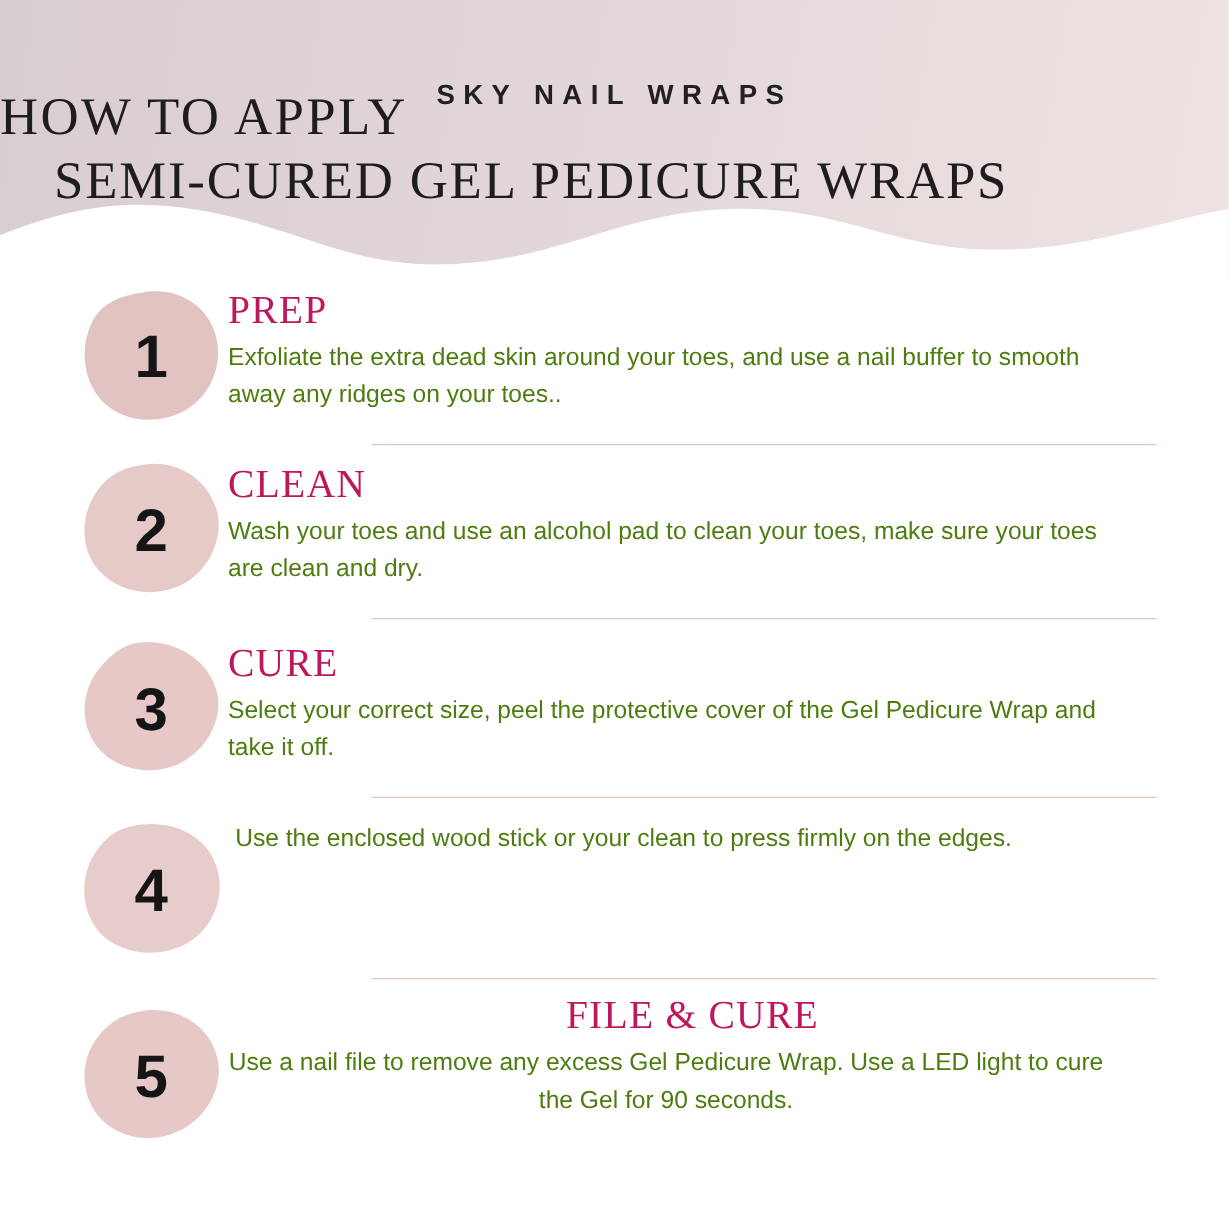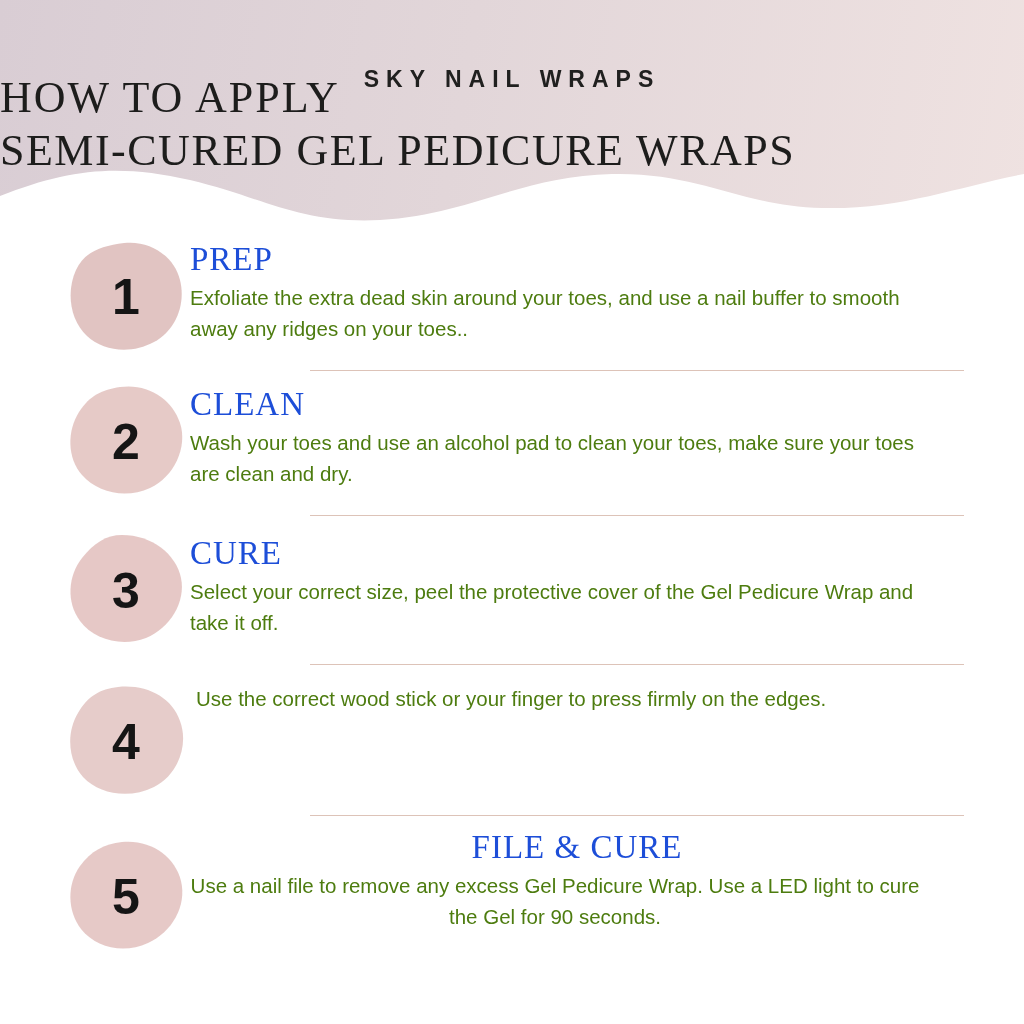--- a/index.html
+++ b/index.html
@@ -61,20 +61,21 @@
     font-size: 44px;
     letter-spacing: 2px;
     line-height: 52px;
     font-weight: 400;
   }
   .title-line2 {
     font-size: 44px;
     letter-spacing: 1.5px;
     line-height: 54px;
     font-weight: 400;
+    margin-left: 45px;
   }
 
   
   .steps {
     position: absolute;
     top: 232px;
     left: 0;
     width: 1024px;
   }
   .step {
@@ -109,21 +110,21 @@
   }
 
   .step-text {
     padding-top: 6px;
     flex: 1;
   }
   .step-title {
     font-family: "Liberation Serif", serif;
     font-size: 33px;
     letter-spacing: 1px;
-    color: #1d4ed8;
+    color: #be185d;
     line-height: 38px;
     margin-bottom: 4px;
   }
   .step-body {
     font-family: Liberation Sans, sans-serif;
     font-size: 20.5px;
     line-height: 31px;
     color: #4d7c0f;
     max-width: 730px;
   }
@@ -204,21 +205,21 @@
   <div class="divider"></div>
 
   <div class="step step-4">
     <div class="blob-wrap">
       <svg width="128" height="118" viewBox="0 0 128 118">
         <path d="M56,4 C84,1 110,14 118,38 C127,62 116,92 92,104 C68,116 38,112 21,94 C6,77 4,50 16,30 C26,13 38,6 56,4 Z" fill="#dcb6b3" opacity="0.70"></path>
       </svg>
       <span class="blob-num">4</span>
     </div>
     <div class="step-text">
-      <div class="step-body">Use the correct wood stick or your finger to press firmly on the edges.</div>
+      <div class="step-body">Use the enclosed wood stick or your clean to press firmly on the edges.</div>
     </div>
   </div>
   <div class="divider"></div>
 
   <div class="step step-5">
     <div class="blob-wrap">
       <svg width="128" height="118" viewBox="0 0 128 118">
         <path d="M60,4 C88,1 113,18 119,43 C125,68 110,94 86,105 C62,116 34,110 19,91 C5,73 5,46 18,28 C29,13 42,6 60,4 Z" fill="#dcb4b1" opacity="0.72"></path>
       </svg>
       <span class="blob-num">5</span>

